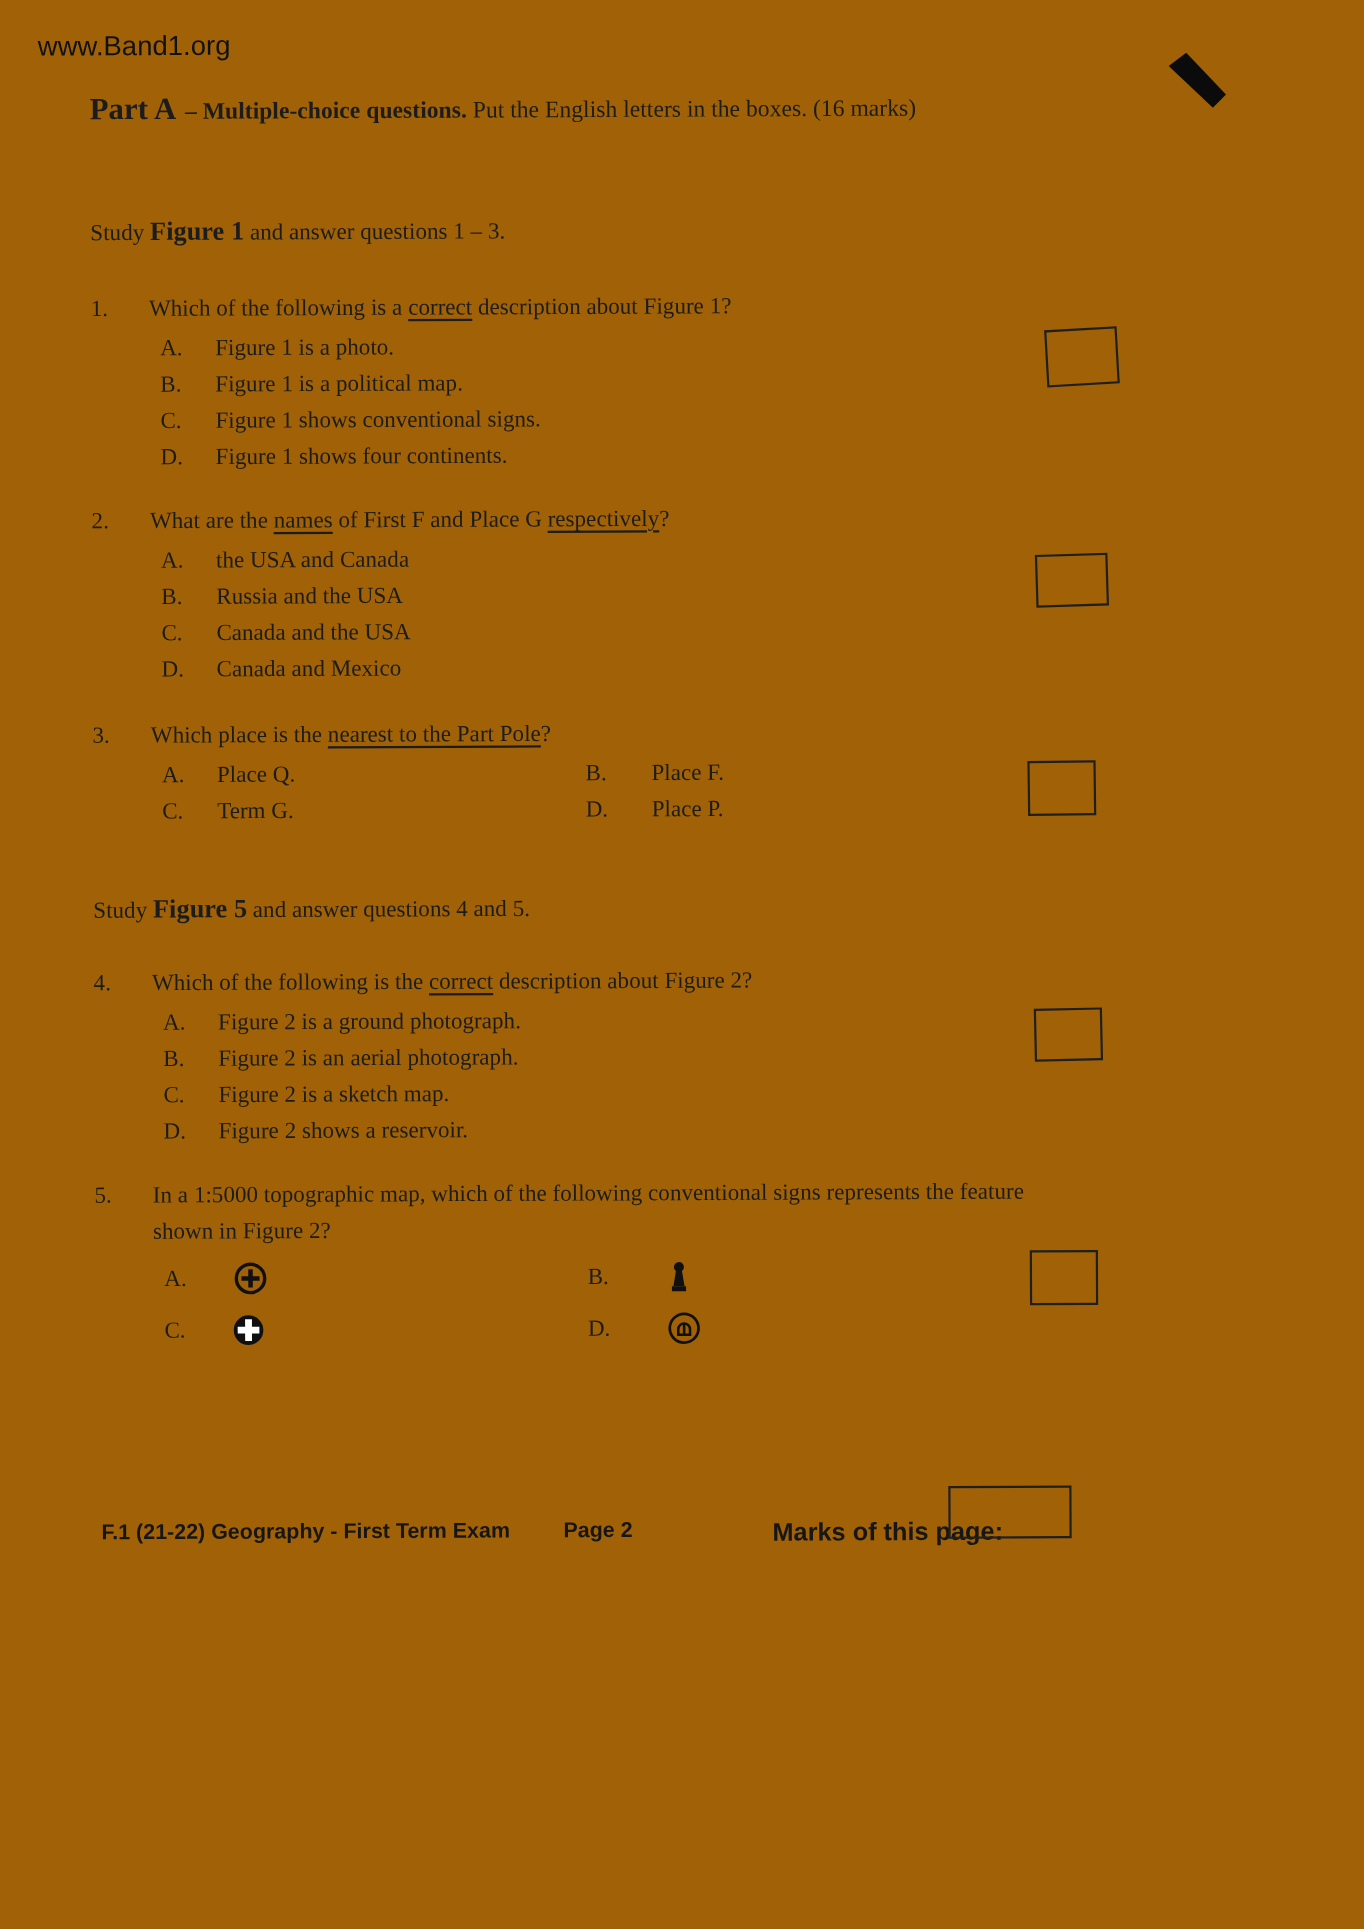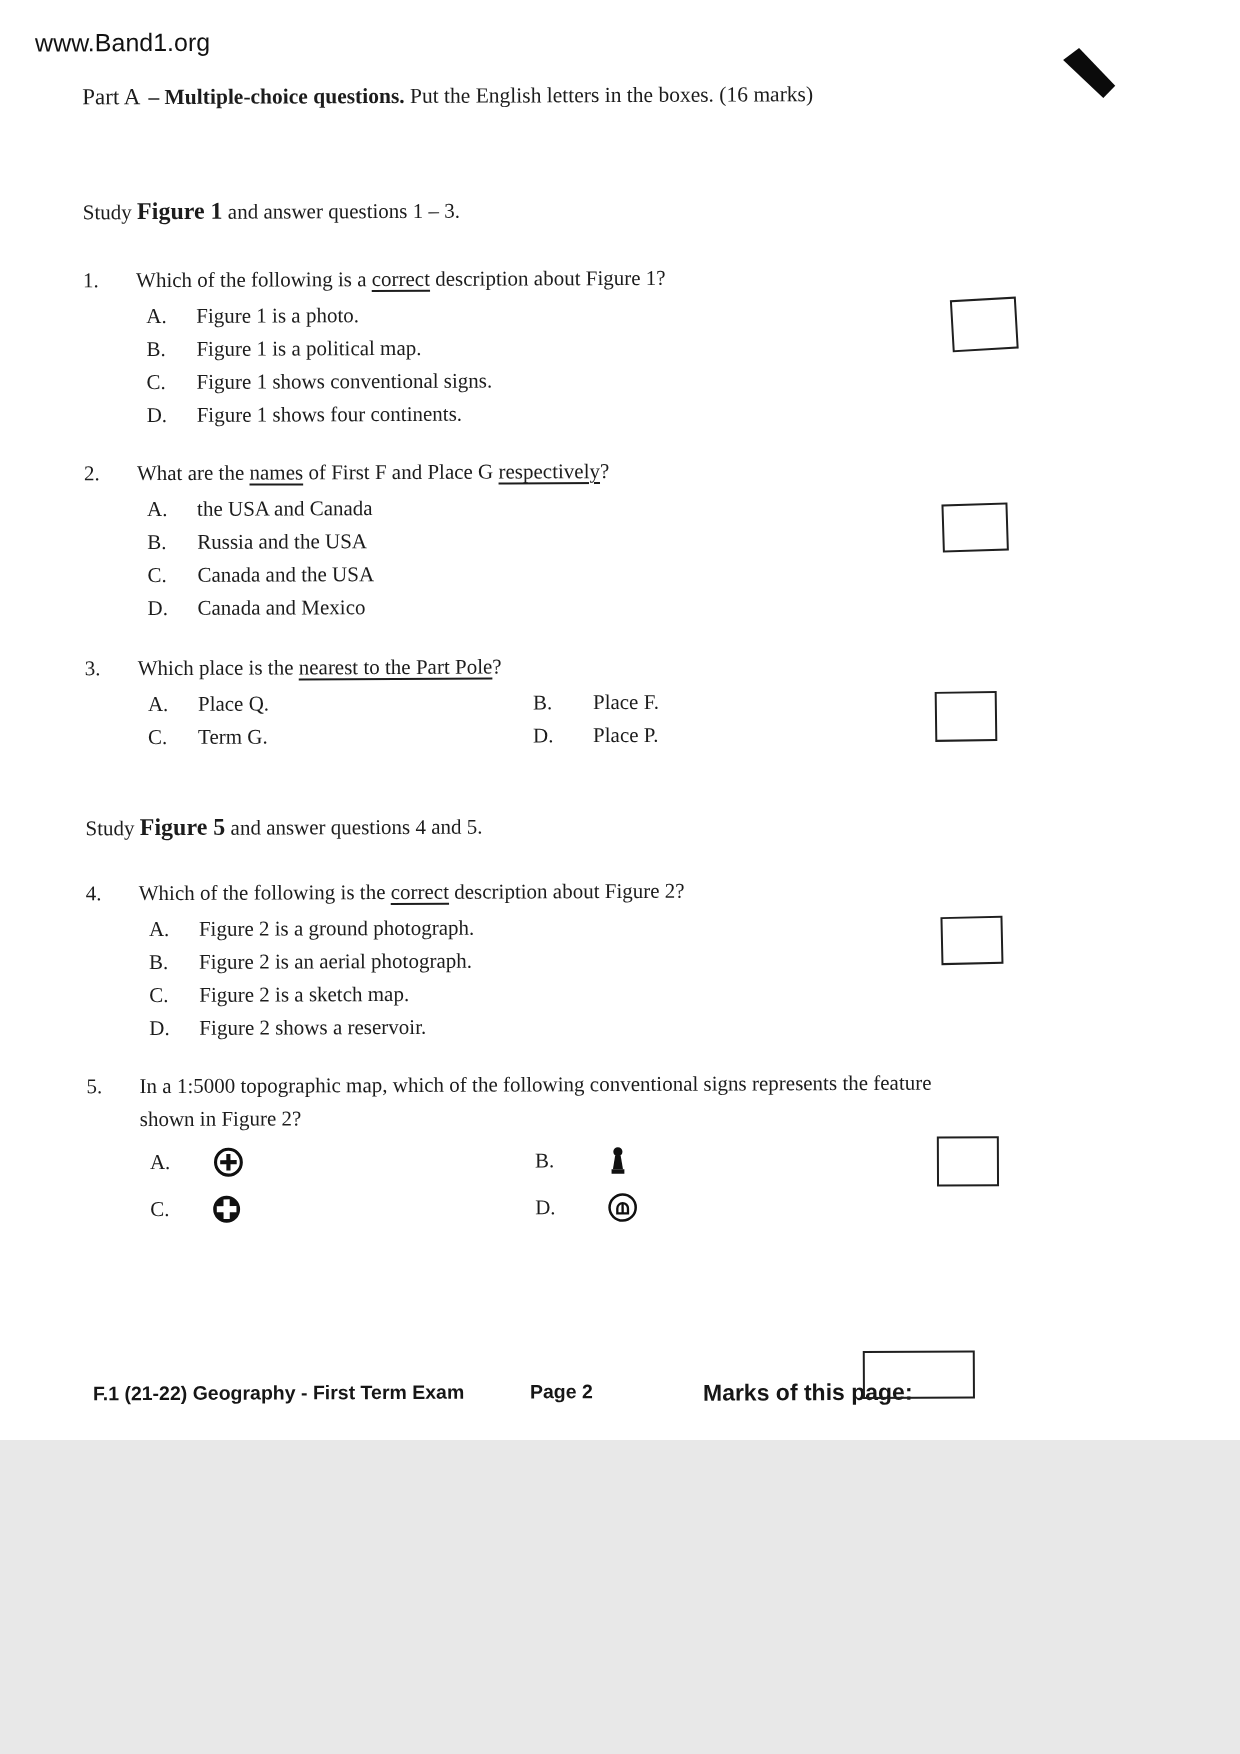--- a/index.html
+++ b/index.html
@@ -1,36 +1,36 @@
 <!DOCTYPE html>
 <html><head>
 <meta charset="utf-8">
 <style>
   * { margin: 0; padding: 0; box-sizing: border-box; }
   body { background: #e8e8e8; font-family: "Liberation Serif", serif; }
   .page {
     position: relative;
     width: 1240px;
-    height: 1440px;
+    height: 1754px;
     margin: 0 auto;
-    background: #ffffff;
+    background: #a16207;
     color: #1c1c1c;
     overflow: hidden;
   }
   .content { position: absolute; inset: 0; transform: rotate(-0.25deg); }
 
   .watermark {
     position: absolute; left: 38px; top: 26px;
     font-family: "Liberation Sans", sans-serif;
     font-size: 25px; color: #111;
   }
   .corner-mark { position: absolute; left: 1062px; top: 48px; }
 
   .part-line { position: absolute; left: 85px; top: 82px; white-space: nowrap; }
-  .part-title { font-size: 23px; font-weight: normal; margin-top: 41px; }
+  .part-title { font-size: 28px; font-weight: bold; margin-top: 41px; }
   .part-bold { font-size: 21.5px; font-weight: bold; margin-left: 8px; }
   .part-rest { font-size: 21.5px; }
 
   .study-line { position: absolute; left: 85px; white-space: nowrap; font-size: 21px; }
   .study-1 { top: 196px; }
   .study-2 { top: 812px; }
   .study-fig { font-size: 24px; font-weight: bold; }
 
   .question { position: absolute; left: 85px; width: 940px; font-size: 21px; }
   .q1 { top: 262px; }
@@ -65,21 +65,21 @@
   .box-4 { left: 940px; top: 918px; width: 62px; height: 48px; transform: rotate(-1deg); }
   .box-5 { left: 935px; top: 1138px; width: 62px; height: 50px; }
 
   .footer-exam, .footer-page, .footer-marks {
     position: absolute; top: 1380px;
     font-family: "Liberation Sans", sans-serif;
     font-weight: bold; font-size: 19.5px; color: #161616;
     white-space: nowrap;
   }
   .footer-exam { left: 90px; }
-  .footer-page { left: 527px; }
+  .footer-page { left: 510px; }
   .footer-marks { left: 700px; font-size: 23px; }
   .marks-box {
     position: absolute; left: 860px; top: 1352px;
     width: 112px; height: 48px;
     border: 2.5px solid #1f1f1f;
   }
 </style>
 </head>
 <body>
 

